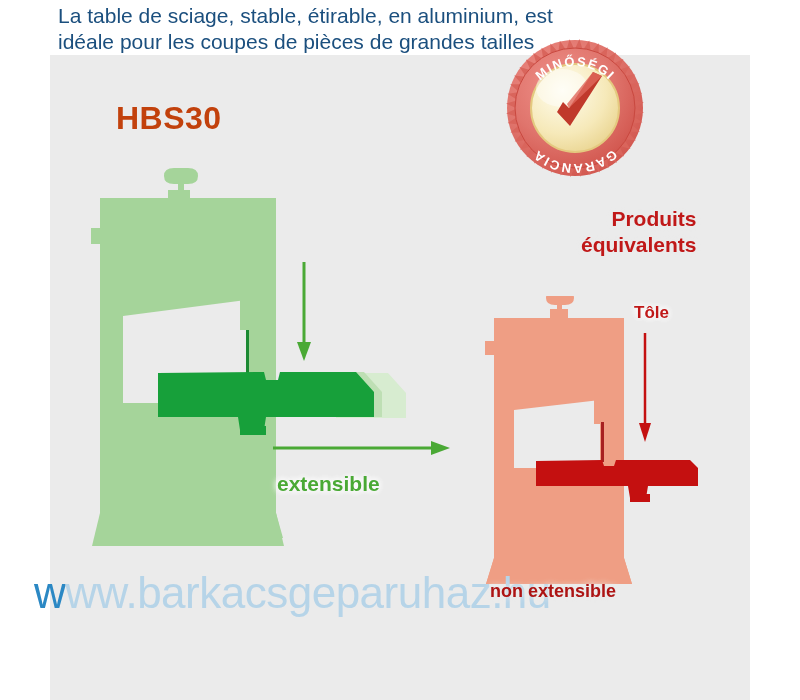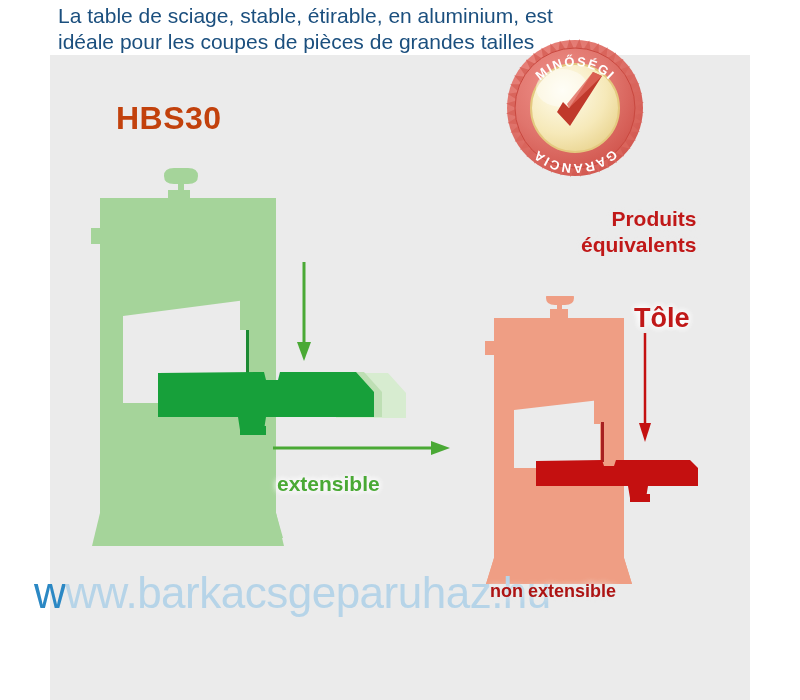--- a/index.html
+++ b/index.html
@@ -115,21 +115,21 @@
     font-size: 21px;
     line-height: 26px;
     color: #c01818;
     text-align: right;
     white-space: pre-line;
     text-shadow: 0 0 6px #ebebeb, 0 0 8px #ebebeb;
     margin-left: 47px;
   }
   .lbl-tole {
     left: 634px; top: 303px;
-    font-size: 27px;
+    font-size: 17px;
     color: #c01818;
     text-shadow: 0 0 7px #fff, 0 0 7px #fff, 0 0 10px #fff;
   }
   .lbl-nonext {
     left: 490px; top: 581px;
     font-size: 18px;
     color: #ad1414;
     text-shadow: 0 0 6px #ebebeb, 0 0 8px #ebebeb;
     z-index: 9;
   }

